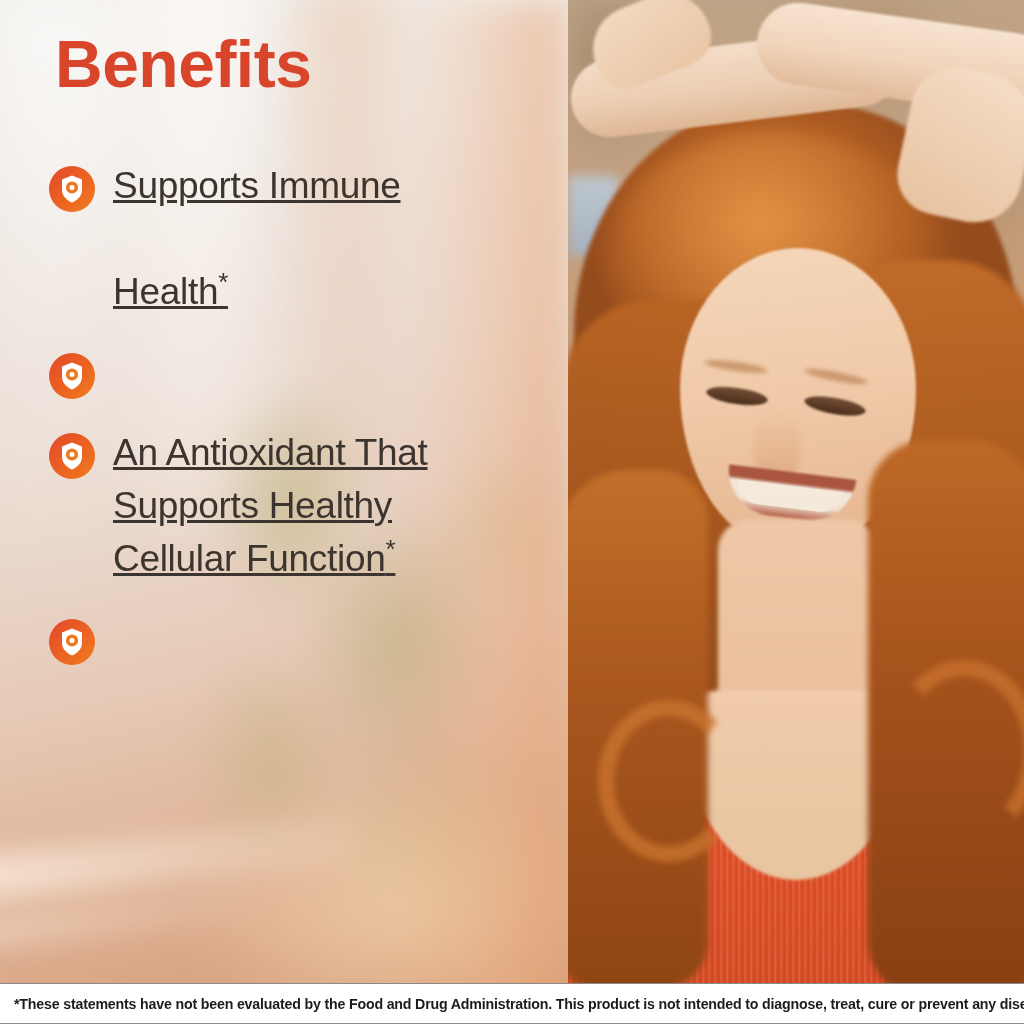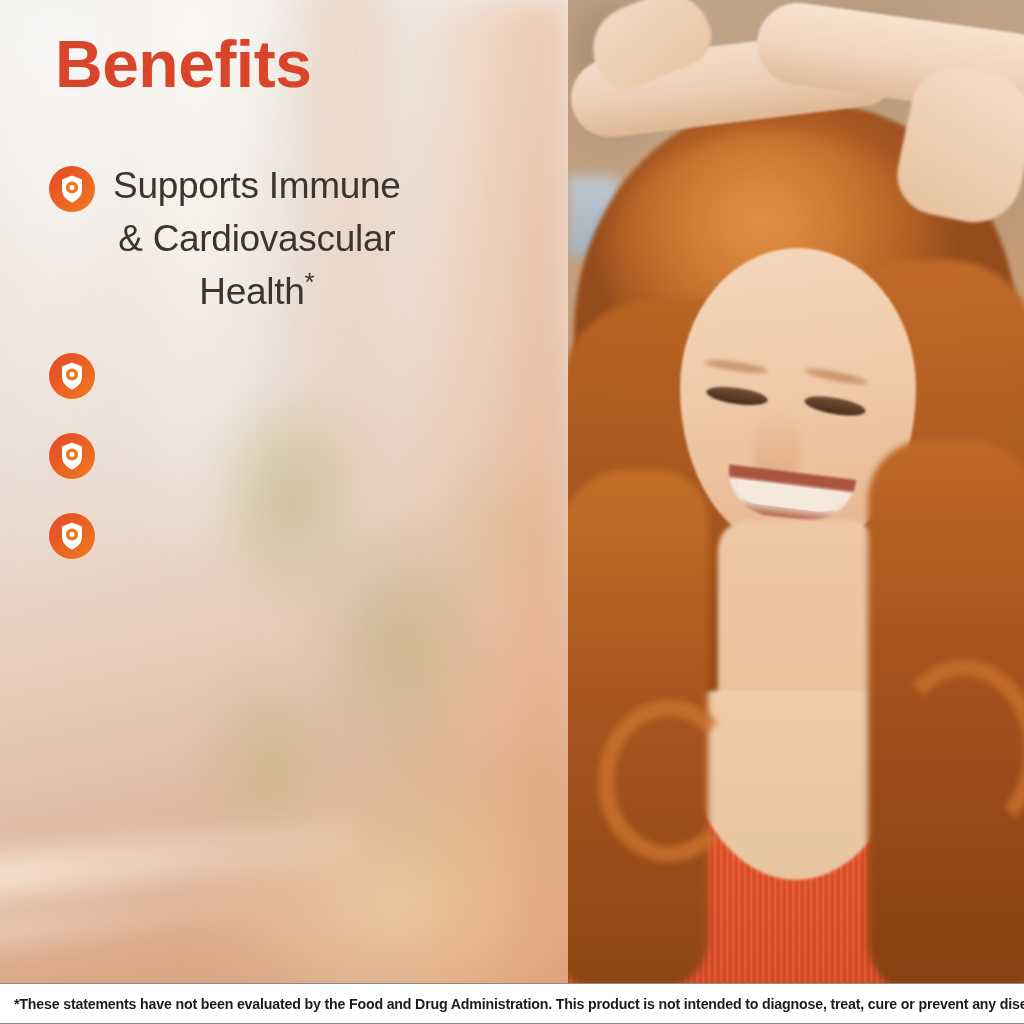--- a/index.html
+++ b/index.html
@@ -335,21 +335,21 @@
   .photo-warm {
     position: absolute; inset: 0;
     background: linear-gradient(180deg, rgba(255,190,140,0.06), rgba(210,110,50,0.12));
     pointer-events: none;
   }
 
   
   .content {
     position: absolute;
     left: 0; top: 0;
-    width: 568px; height: 983px; text-align: center;
+    width: 568px; height: 983px;
   }
   .title {
     position: absolute;
     left: 55px; top: 31px;
     font-size: 66px;
     font-weight: bold;
     letter-spacing: -0.5px;
     color: #d9452a;
     line-height: 1;
   }
@@ -369,20 +369,21 @@
     height: 46px;
     margin-top: 6px;
     margin-right: 18px;
   }
   .benefit-text {
     font-size: 37px;
     line-height: 1.43;
     color: #3c342e;
     letter-spacing: -0.3px;
     font-weight: 400;
+    text-decoration: underline;
   }
   .benefit-text .ast {
     font-size: 26px;
     vertical-align: super;
     line-height: 0;
   }
 
   
   .footer {
     position: absolute;
@@ -471,21 +472,21 @@
               </linearGradient>
             </defs>
             <circle cx="23" cy="23" r="23" fill="url(#g1)"></circle>
             <path d="M23 9.5 L33 13.4 V24 c0 6.4 -5.1 10.4 -10 12.6 C18.1 34.4 13 30.4 13 24 V13.4 Z" fill="#ffffff"></path>
             <circle cx="23" cy="21.5" r="6.1" fill="#ee7a20"></circle>
             <circle cx="23" cy="21.5" r="2.5" fill="#ffffff"></circle>
           </svg>
         </span>
         <span class="benefit-text">
           <span>Supports Immune</span><br>
-          <span>&amp; Cardiovascular</span><br>
+          <br>
           <span>Health</span><span class="ast">*</span>
         </span>
       </div>
 
       <div class="benefit-row">
         <span class="bullet-icon">
           <svg viewBox="0 0 46 46" width="46" height="46" xmlns="http://www.w3.org/2000/svg">
             <defs>
               <linearGradient id="g2" x1="0" y1="0" x2="1" y2="1">
                 <stop offset="0%" stop-color="#e2482a"></stop>
@@ -510,20 +511,25 @@
                 <stop offset="55%" stop-color="#ec6322"></stop>
                 <stop offset="100%" stop-color="#ef7d1c"></stop>
               </linearGradient>
             </defs>
             <circle cx="23" cy="23" r="23" fill="url(#g3)"></circle>
             <path d="M23 9.5 L33 13.4 V24 c0 6.4 -5.1 10.4 -10 12.6 C18.1 34.4 13 30.4 13 24 V13.4 Z" fill="#ffffff"></path>
             <circle cx="23" cy="21.5" r="6.1" fill="#ee7a20"></circle>
             <circle cx="23" cy="21.5" r="2.5" fill="#ffffff"></circle>
           </svg>
         </span>
+        <span class="benefit-text">
+          <span>An Antioxidant That</span><br>
+          <span>Supports Healthy</span><br>
+          <span>Cellular Function</span><span class="ast">*</span>
+        </span>
       </div>
 
       <div class="benefit-row">
         <span class="bullet-icon">
           <svg viewBox="0 0 46 46" width="46" height="46" xmlns="http://www.w3.org/2000/svg">
             <defs>
               <linearGradient id="g4" x1="0" y1="0" x2="1" y2="1">
                 <stop offset="0%" stop-color="#e2482a"></stop>
                 <stop offset="55%" stop-color="#ec6322"></stop>
                 <stop offset="100%" stop-color="#ef7d1c"></stop>

